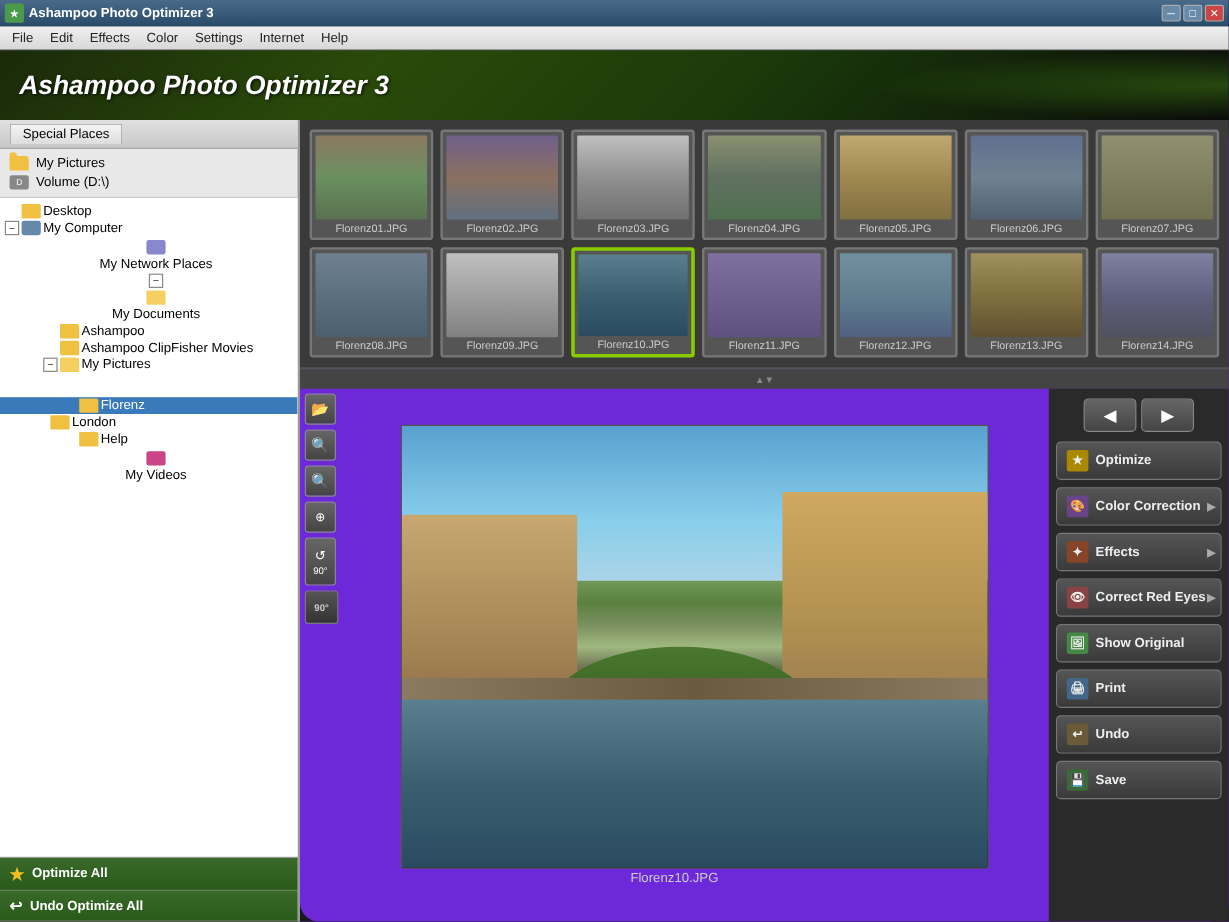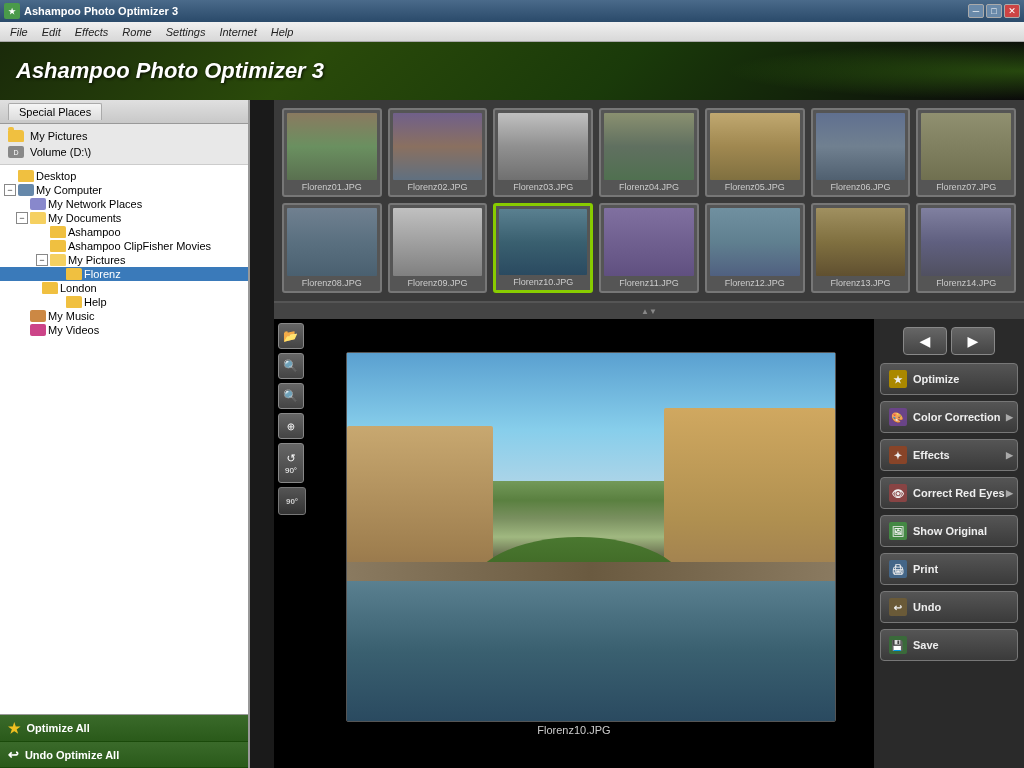--- a/index.html
+++ b/index.html
@@ -18,37 +18,37 @@
     #titlebar .win-btn.min { background: #6a8aaa; }
     #titlebar .win-btn.max { background: #6a8aaa; }
     #titlebar .win-btn.close { background: #cc4444; }
 
     
     #menubar {
       background: linear-gradient(to bottom, #f0f0f0, #d8d8d8);
       height: 20px; display: flex; align-items: center; padding: 0 4px; gap: 2px;
       border-bottom: 1px solid #aaa;
     }
-    #menubar span { padding: 2px 6px; cursor: pointer; font-size: 11px; color: #222; font-style: italic; }
+    #menubar span { padding: 2px 6px; cursor: pointer; font-size: 11px; color: #222; }
 
     
     #appheader {
       background: linear-gradient(135deg, #1a2a0a 0%, #2a4a0a 30%, #1a3a0a 60%, #0a0a0a 100%);
       height: 58px; display: flex; align-items: center; padding: 0 16px;
       position: relative; overflow: hidden;
     }
     #appheader::after {
       content: '';
       position: absolute; right: 0; top: 0; width: 300px; height: 58px;
       background: radial-gradient(ellipse at right center, rgba(80,160,20,0.4) 0%, transparent 70%);
     }
     #appheader h1 { color: white; font-size: 22px; font-weight: bold; text-shadow: 1px 1px 3px rgba(0,0,0,0.8); font-style: italic; }
 
     
-    #main { display: flex; height: calc(768px - 22px - 20px - 58px); gap: 24px; }
+    #main { display: flex; height: calc(768px - 22px - 20px - 58px); }
 
     
     #leftpanel {
       width: 250px; min-width: 250px; background: #e8e8e8;
       border-right: 2px solid #999; display: flex; flex-direction: column;
     }
     #special-places-tab {
       background: linear-gradient(to bottom, #e0e0e0, #c8c8c8);
       padding: 3px 8px; border-bottom: 1px solid #999; display: flex; gap: 2px;
     }
@@ -59,43 +59,43 @@
     }
     #quick-access { padding: 4px 0; border-bottom: 1px solid #ccc; }
     .quick-item { display: flex; align-items: center; gap: 6px; padding: 2px 8px; cursor: pointer; font-size: 11px; }
     .folder-icon { width: 16px; height: 12px; background: #f0c040; border-radius: 1px 3px 1px 1px; position: relative; display: inline-block; }
     .folder-icon::before { content: ''; position: absolute; top: -3px; left: 0; width: 6px; height: 3px; background: #f0c040; border-radius: 2px 2px 0 0; }
     .drive-icon { width: 16px; height: 12px; background: #888; border-radius: 2px; display: flex; align-items: center; justify-content: center; font-size: 7px; color: white; }
 
     
     #filetree { flex: 1; overflow-y: auto; padding: 4px 0; background: white; }
     .tree-item { display: flex; align-items: center; gap: 2px; padding: 1px 4px; cursor: pointer; font-size: 11px; white-space: nowrap; }
-    .tree-item.selected { background: #3a7aba; color: white; }
-    .tree-indent { padding-left: 16px; }
+    .tree-item.selected { background: #3a7aba; color: white; margin-top: 20px; }
+    .tree-indent { padding-left: 16px; flex-direction: column; }
     .tree-toggle { width: 12px; height: 12px; display: inline-flex; align-items: center; justify-content: center; font-size: 9px; border: 1px solid #888; background: white; color: #333; cursor: pointer; flex-shrink: 0; }
     .tree-icon { width: 16px; height: 12px; flex-shrink: 0; }
     .ti-folder { background: #f0c040; border-radius: 1px 2px 1px 1px; }
     .ti-folder-open { background: #f5d060; border-radius: 1px 2px 1px 1px; }
     .ti-computer { background: #6688aa; border-radius: 2px; }
     .ti-network { background: #8888cc; border-radius: 2px; }
     .ti-music { background: #cc8844; border-radius: 2px; }
     .ti-video { background: #cc4488; border-radius: 2px; }
 
     
     #leftbottom { border-top: 1px solid #999; }
     .bottom-btn {
       display: flex; align-items: center; gap: 6px; padding: 5px 8px;
       background: linear-gradient(to bottom, #3a6a2a, #2a5a1a);
       color: white; cursor: pointer; font-size: 11px; font-weight: bold;
       border-bottom: 1px solid #1a4a0a;
     }
     .star-icon { color: #f0c020; font-size: 14px; }
 
     
-    #rightarea { flex: 1; display: flex; flex-direction: column; background: #000000; }
+    #rightarea { flex: 1; display: flex; flex-direction: column; background: #6d28d9; border-radius: 16px; }
 
     
     #thumbnails {
       background: #3a3a3a; padding: 8px; display: grid;
       grid-template-columns: repeat(7, 1fr); gap: 6px;
       border-bottom: 2px solid #555; max-height: 340px; overflow-y: auto;
     }
     .thumb {
       background: #555; border: 2px solid #777; border-radius: 3px;
       cursor: pointer; display: flex; flex-direction: column; align-items: center;
@@ -212,21 +212,21 @@
     <div class="win-btn min">─</div>
     <div class="win-btn max">□</div>
     <div class="win-btn close">✕</div>
   </div>
 </div>
 
 <div id="menubar">
   <span>File</span>
   <span>Edit</span>
   <span>Effects</span>
-  <span>Rome</span>
+  <span>Color</span>
   <span>Settings</span>
   <span>Internet</span>
   <span>Help</span>
 </div>
 
 <div id="appheader">
   <h1>Ashampoo Photo Optimizer 3</h1>
 </div>
 
 <div id="main">
@@ -300,25 +300,20 @@
         <div class="tree-icon ti-folder"></div>
         <span>London</span>
       </div>
 
       <div class="tree-item" style="padding-left: 52px;">
         <span style="width:12px; display:inline-block;"></span>
         <div class="tree-icon ti-folder"></div>
         <span>Help</span>
       </div>
 
-      <div class="tree-item tree-indent">
-        <span style="width:12px; display:inline-block;"></span>
-        <div class="tree-icon ti-music"></div>
-        <span>My Music</span>
-      </div>
 
       <div class="tree-item tree-indent">
         <span style="width:12px; display:inline-block;"></span>
         <div class="tree-icon ti-video"></div>
         <span>My Videos</span>
       </div>
     </div>
     <div id="leftbottom">
       <div class="bottom-btn">
         <span class="star-icon">★</span>

